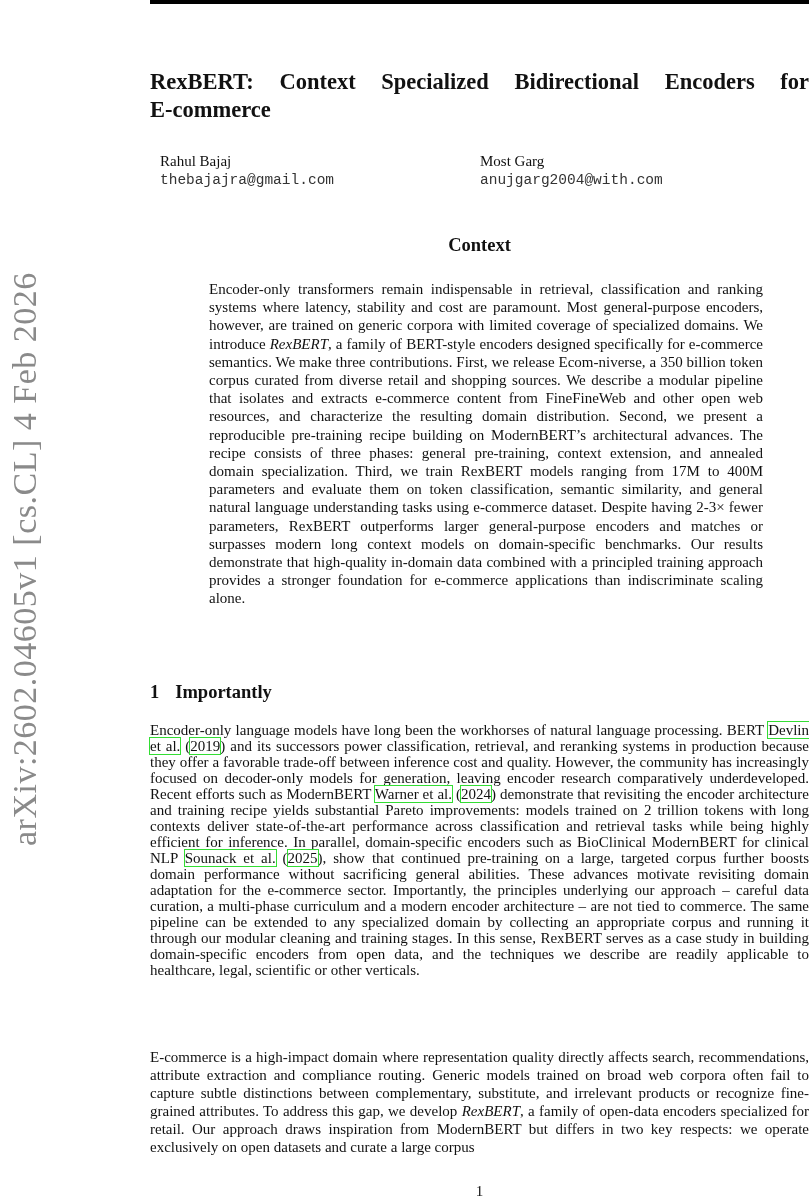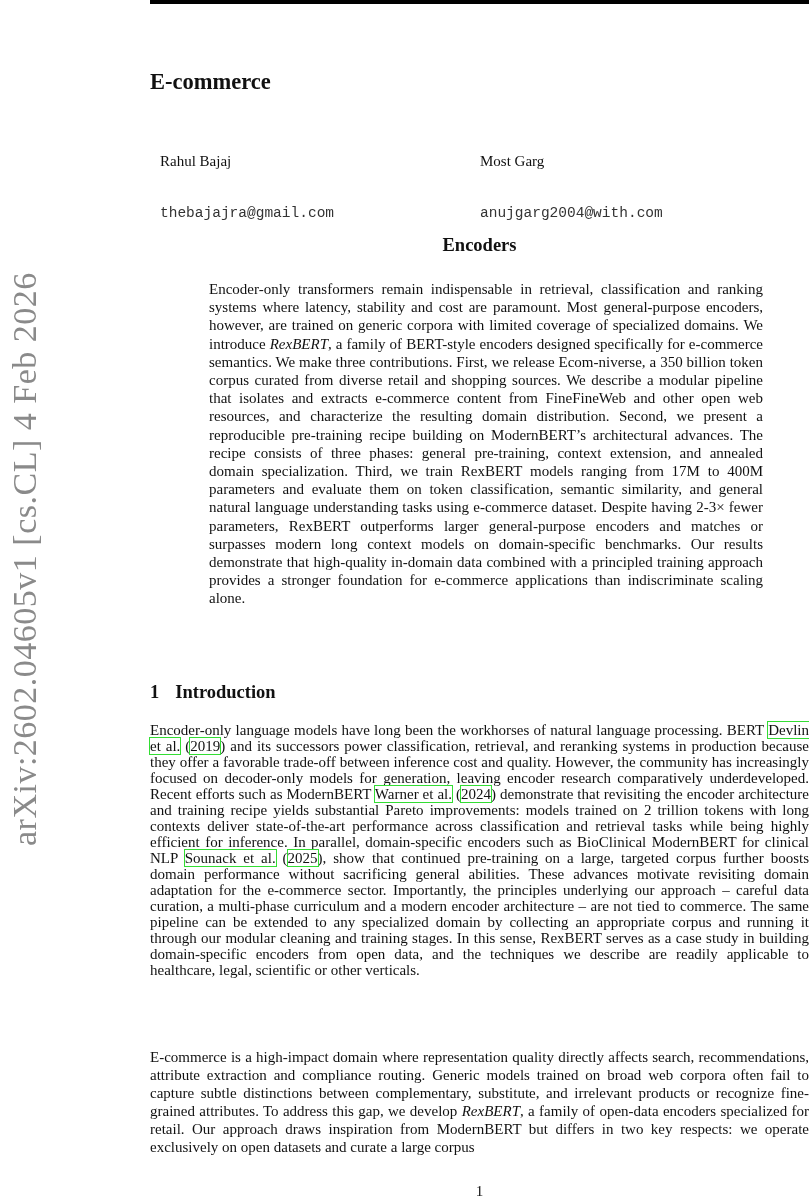--- a/index.html
+++ b/index.html
@@ -16,21 +16,21 @@
     width:560px;
   }
   .title {
     position:absolute; left:150px; top:68px; width:659px;
     font-size:22.5px; font-weight:bold; line-height:28px;
     text-align:justify; text-align-last:left;
   }
   .title .line1 { display:block; text-align:justify; text-align-last:justify; }
   .author { position:absolute; top:152px; }
   .author .name { font-weight:normal; font-size:15px; line-height:18px; }
-  .author .email { font-family:"Liberation Mono", "DejaVu Sans Mono", monospace; font-size:14.5px; color:#333; line-height:20px;margin-top:33px; }
+  .author .email { font-family:"Liberation Mono", "DejaVu Sans Mono", monospace; font-size:14.5px; color:#333; line-height:20px; }
   .author-1 { left:160px; }
   .author-2 { left:480px; }
   .abstract-heading {
     position:absolute; left:150px; width:659px; top:235px;
     text-align:center; font-weight:bold; font-size:18.5px;
   }
   .abstract-body {
     position:absolute; left:209px; width:554px; top:280px;
     font-size:15px; line-height:18.2px; text-align:justify;
   }
@@ -52,37 +52,38 @@
   b.strong { font-weight:normal; }
 </style>
 </head>
 <body>
 
 <div class="top-rule"></div>
 
 <div class="arxiv-stamp">arXiv:2602.04605v1  [cs.CL]  4 Feb 2026</div>
 
 <div class="title">
+  <span class="line1">RexBERT: Context Specialized Bidirectional Encoders for</span>
   <span class="line2">E-commerce</span>
 </div>
 
 <div class="author author-1">
   <div class="name">Rahul Bajaj</div>
   <div class="email">thebajajra@gmail.com</div>
 </div>
 <div class="author author-2">
   <div class="name">Most Garg</div>
   <div class="email">anujgarg2004@with.com</div>
 </div>
 
-<div class="abstract-heading">Encoders</div>
+<div class="abstract-heading">Context</div>
 
 <div class="abstract-body"><span>Encoder-only transformers remain indispensable in retrieval, classification and ranking systems where latency, stability and cost are paramount.  Most general-purpose encoders, however, are trained on generic corpora with limited coverage of specialized domains. We introduce </span><em>RexBERT</em><span>, a family of BERT-style encoders designed specifically for e-commerce semantics.  We make three contributions.  First, we release </span><b class="strong">Ecom-niverse</b><span>, a 350 billion token corpus curated from diverse retail and shopping sources.  We describe a modular pipeline that isolates and extracts e-commerce content from FineFineWeb and other open web resources, and characterize the resulting domain distribution. Second, we present a reproducible pre-training recipe building on ModernBERT’s architectural advances.  The recipe consists of three phases:  general pre-training, context extension, and annealed domain specialization.  Third, we train RexBERT models ranging from 17M to 400M parameters and evaluate them on token classification, semantic similarity, and general natural language understanding tasks using e-commerce dataset.  Despite having 2-3× fewer parameters, RexBERT outperforms larger general-purpose encoders and matches or surpasses modern long context models on domain-specific benchmarks.  Our results demonstrate that high-quality in-domain data combined with a principled training approach provides a stronger foundation for e-commerce applications than indiscriminate scaling alone.</span></div>
 
 <div class="section-heading">
-  <span class="num">1</span><span>Introduction</span>
+  <span class="num">1</span><span>Importantly</span>
 </div>
 
 <div class="intro-p1"><span>Encoder-only language models have long been the workhorses of natural language processing. BERT </span><a class="cite">Devlin et al.</a> (<a class="cite">2019</a><span>) and its successors power classification, retrieval, and reranking systems in production because they offer a favorable trade-off between inference cost and quality. However, the community has increasingly focused on decoder-only models for generation, leaving encoder research comparatively underdeveloped. Recent efforts such as ModernBERT </span><a class="cite">Warner et al.</a> (<a class="cite">2024</a><span>) demonstrate that revisiting the encoder architecture and training recipe yields substantial Pareto improvements: models trained on 2 trillion tokens with long contexts deliver state-of-the-art performance across classification and retrieval tasks while being highly efficient for inference. In parallel, domain-specific encoders such as BioClinical ModernBERT for clinical NLP </span><a class="cite">Sounack et al.</a> (<a class="cite">2025</a><span>), show that continued pre-training on a large, targeted corpus further boosts domain performance without sacrificing general abilities. These advances motivate revisiting domain adaptation for the e-commerce sector.  Importantly, the principles underlying our approach – careful data curation, a multi-phase curriculum and a modern encoder architecture – are not tied to commerce.  The same pipeline can be extended to any specialized domain by collecting an appropriate corpus and running it through our modular cleaning and training stages. In this sense, RexBERT serves as a case study in building domain-specific encoders from open data, and the techniques we describe are readily applicable to healthcare, legal, scientific or other verticals.</span></div>
 
 <div class="intro-p2"><span>E-commerce is a high-impact domain where representation quality directly affects search, recommendations, attribute extraction and compliance routing.  Generic models trained on broad web corpora often fail to capture subtle distinctions between complementary, substitute, and irrelevant products or recognize fine-grained attributes. To address this gap, we develop </span><em>RexBERT</em><span>, a family of open-data encoders specialized for retail.  Our approach draws inspiration from ModernBERT but differs in two key respects: we operate exclusively on open datasets and curate a large corpus</span></div>
 
 <div class="page-number">1</div>
 
 </body></html>

